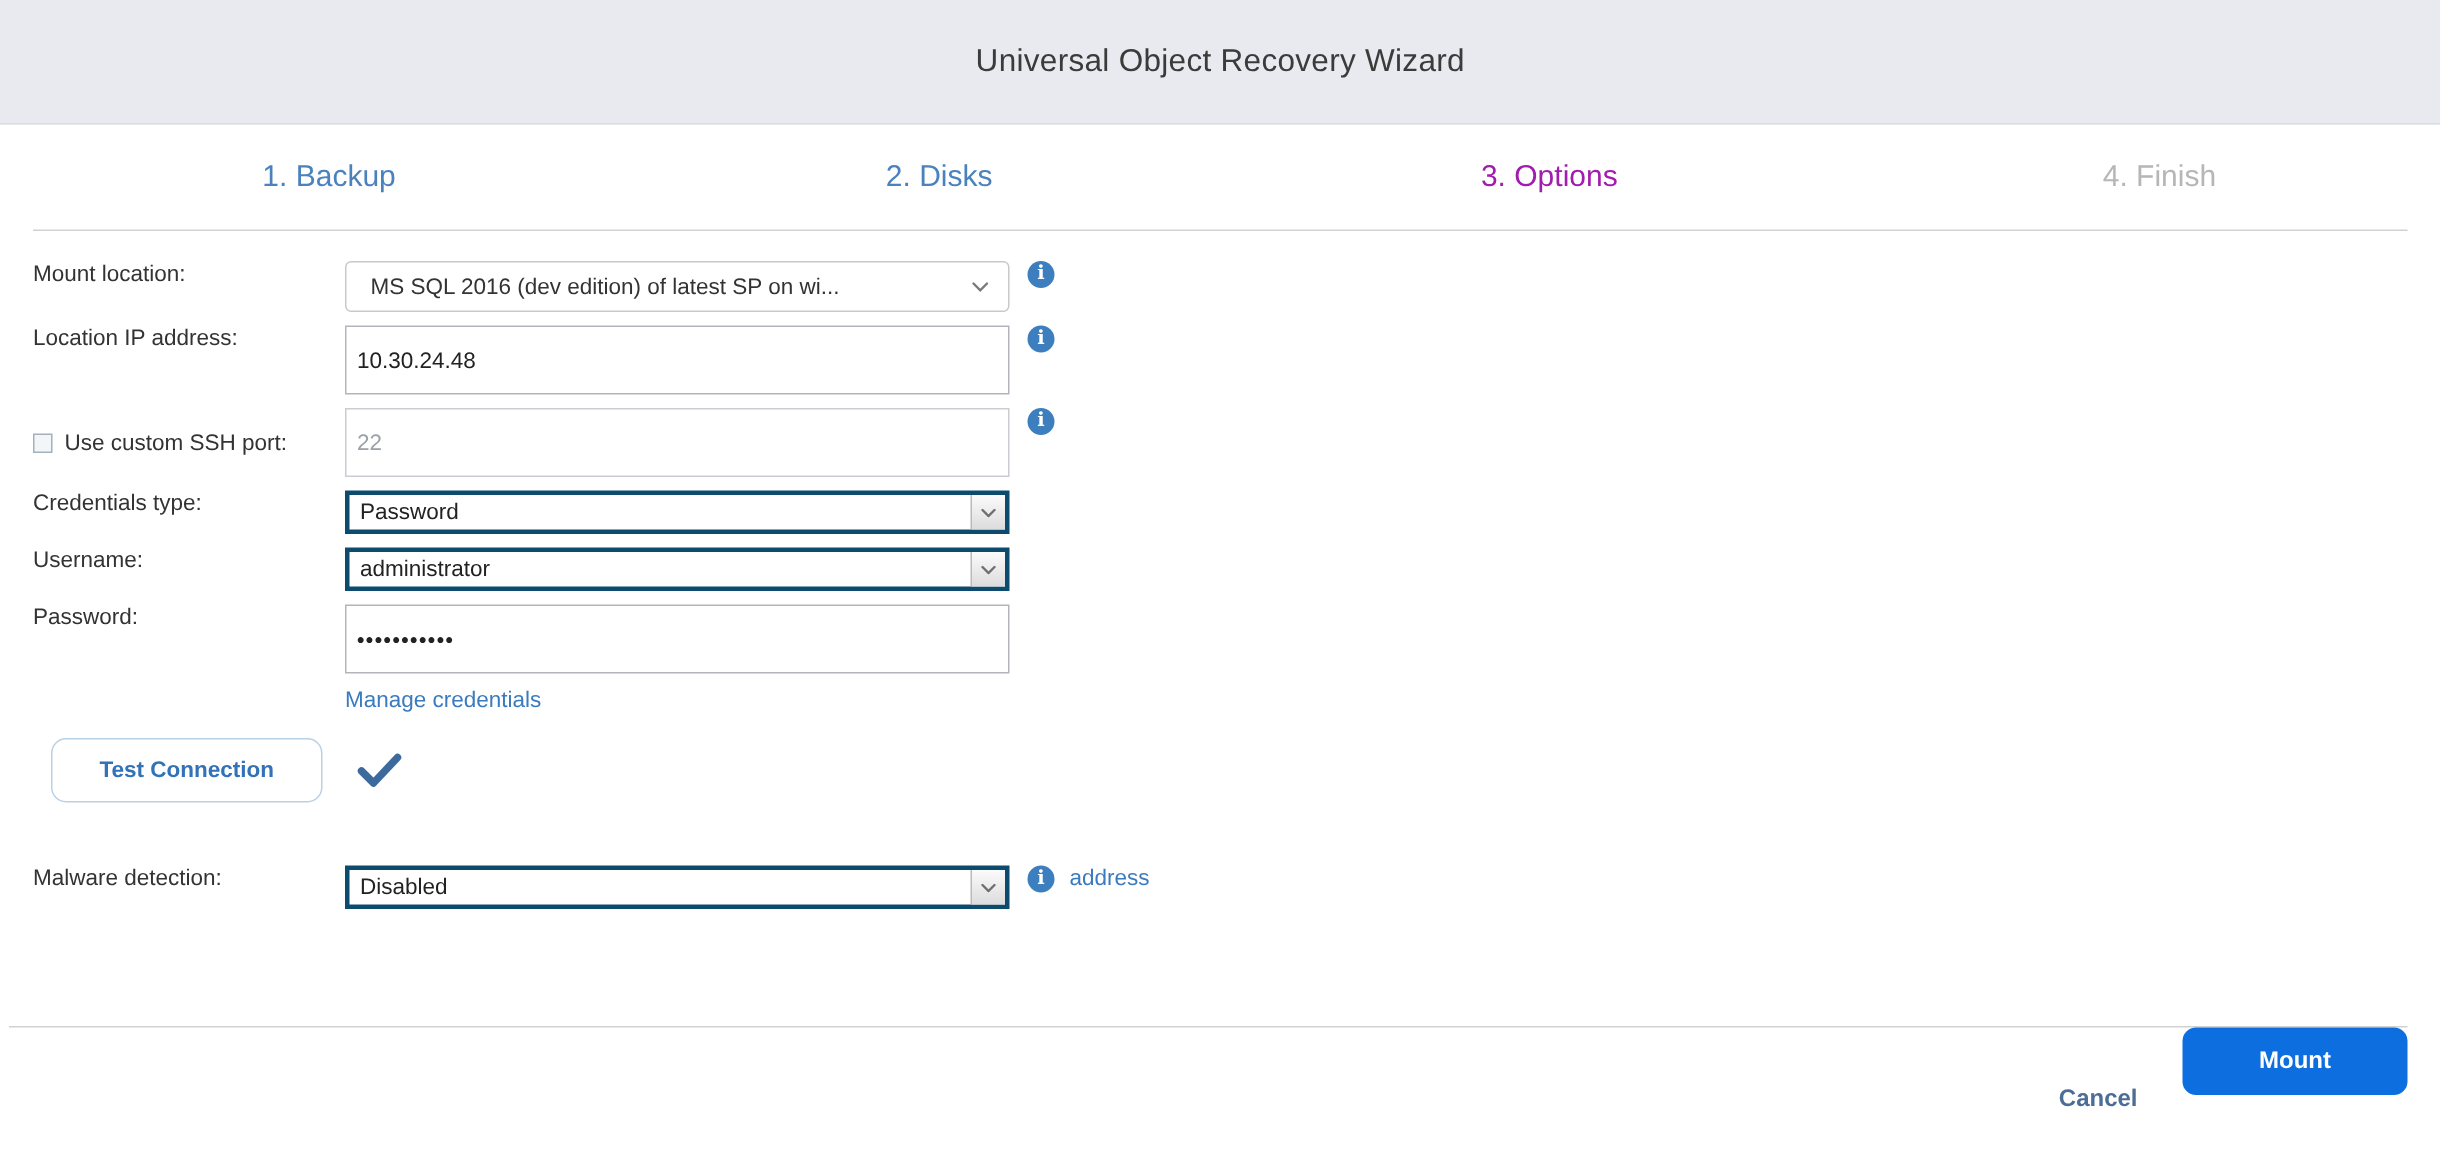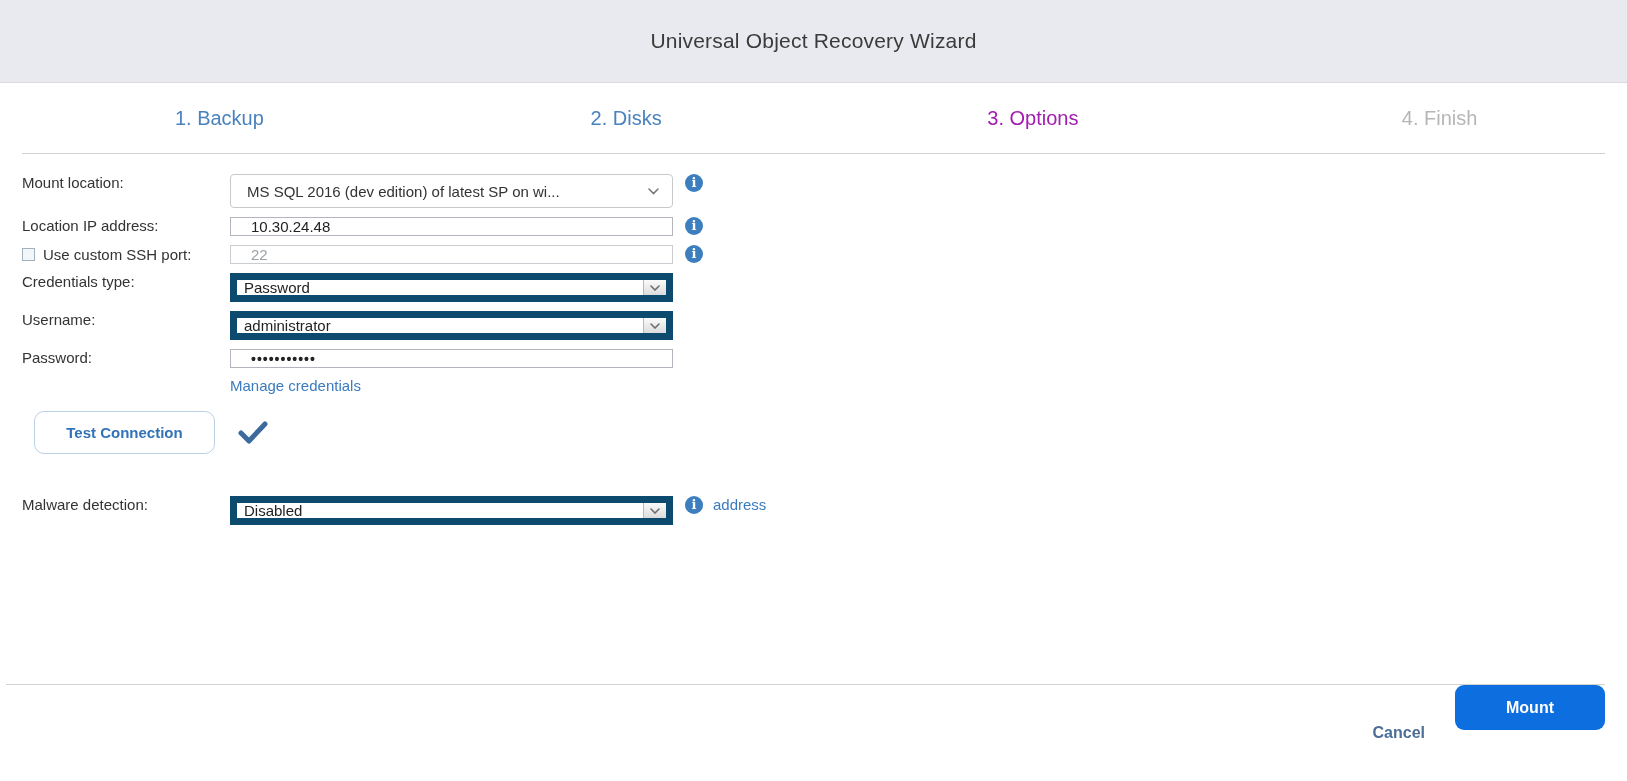--- a/index.html
+++ b/index.html
@@ -36,29 +36,29 @@
   
   .mount-combo {
     width:443px; height:34px; border:1px solid #c7c9cd; border-radius:4px;
     background:#fff; display:flex; align-items:center; padding:0 13px 0 16px; cursor:pointer;gap:36px;
   }
   .mount-combo .val { flex:1; font-size:15px; color:#333; white-space:nowrap; overflow:hidden; }
   .mount-combo .caret { flex:none; display:flex; align-items:center; padding-left:8px; }
 
   
   .tinput {
-    width:443px; height:19px; border:1px solid #b2b6bc; background:#fff;
-    padding:0 20px; font-size:15px; color:#222; font-family:"Liberation Sans", sans-serif;
+    width:443px; height:46px; border:1px solid #b2b6bc; background:#fff;
+    padding:0 7px; font-size:15px; color:#222; font-family:"Liberation Sans", sans-serif;
   }
   .tinput.dim { color:#9ba1a8; border-color:#c9ccd1; }
   .tinput.pwd { font-weight:bold; letter-spacing:1px; font-size:14px; }
 
   
   .combo {
-    width:443px; height:29px; border:7px solid #0c4a6e; background:#fff;
+    width:443px; height:29px; border:3px solid #0c4a6e; background:#fff;
     display:flex; align-items:stretch; cursor:pointer;
   }
   .combo .val { flex:1; display:flex; align-items:center; padding:0 7px; font-size:15px; color:#222; overflow:hidden; white-space:nowrap; }
   .combo .btn {
     width:23px; flex:none; border-left:1px solid #b9babc;
     background:linear-gradient(#fbfbfb,#dcdcdc);
     display:flex; align-items:center; justify-content:center;
   }
 
   .info-icon {

